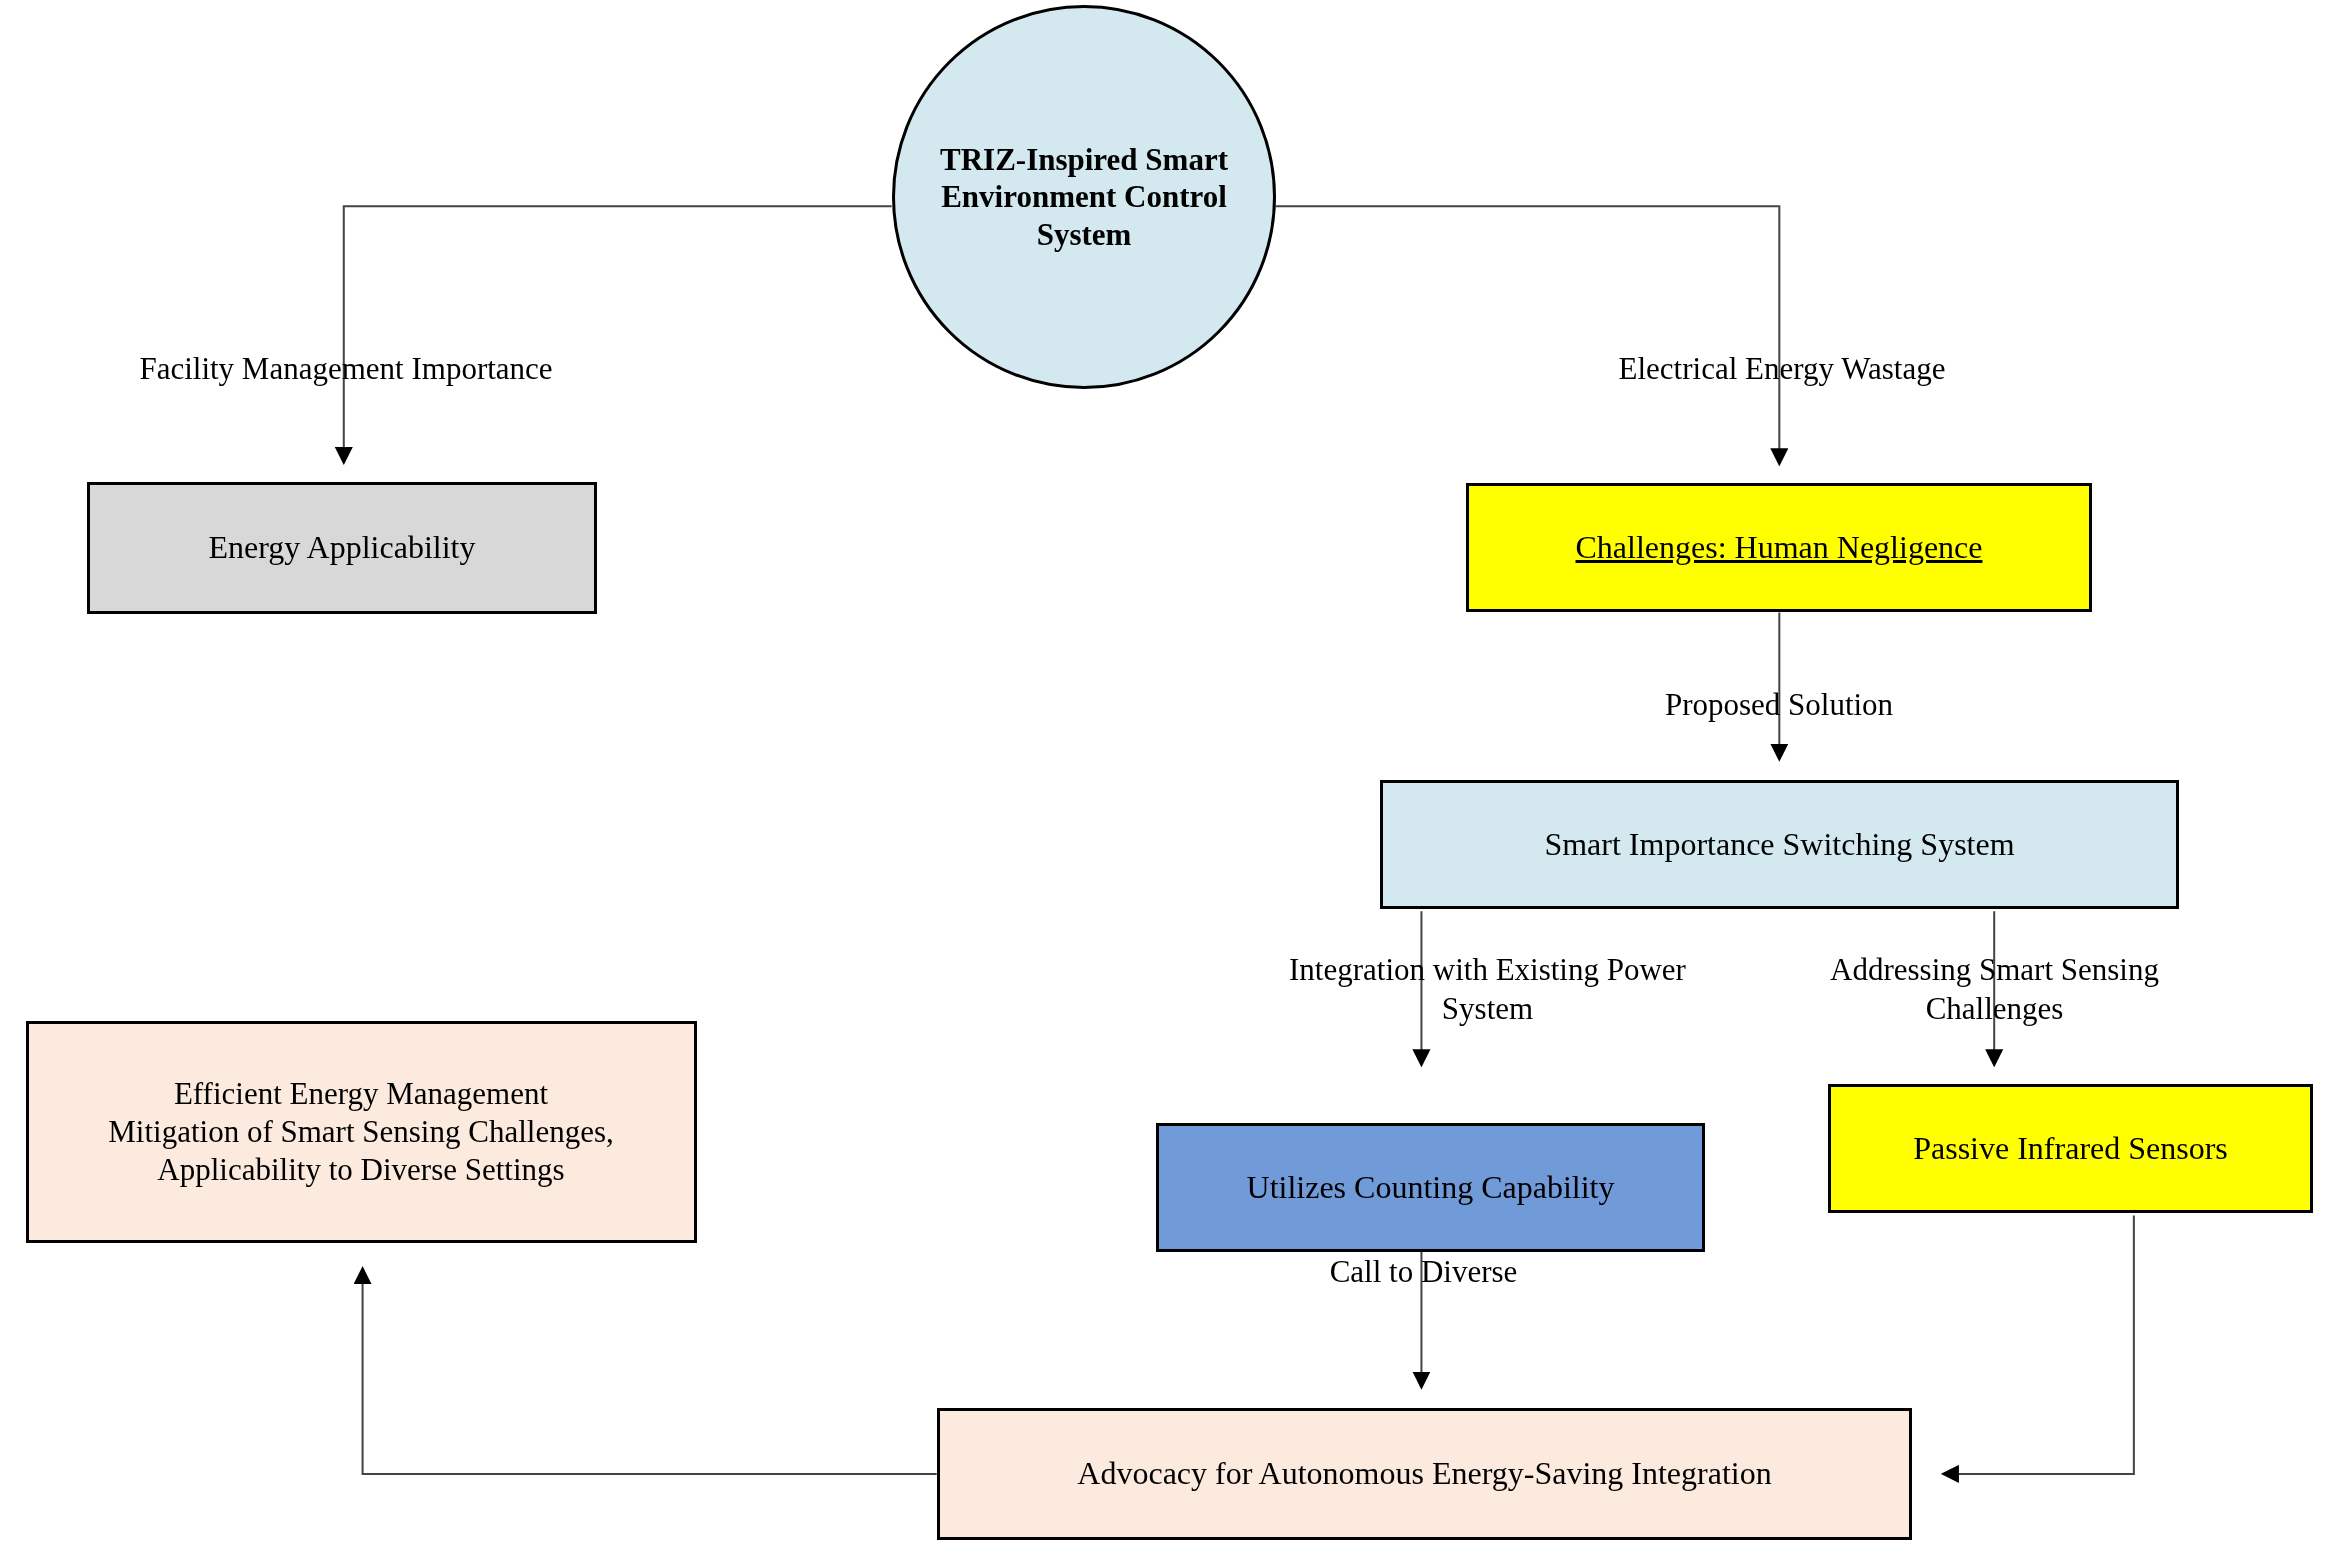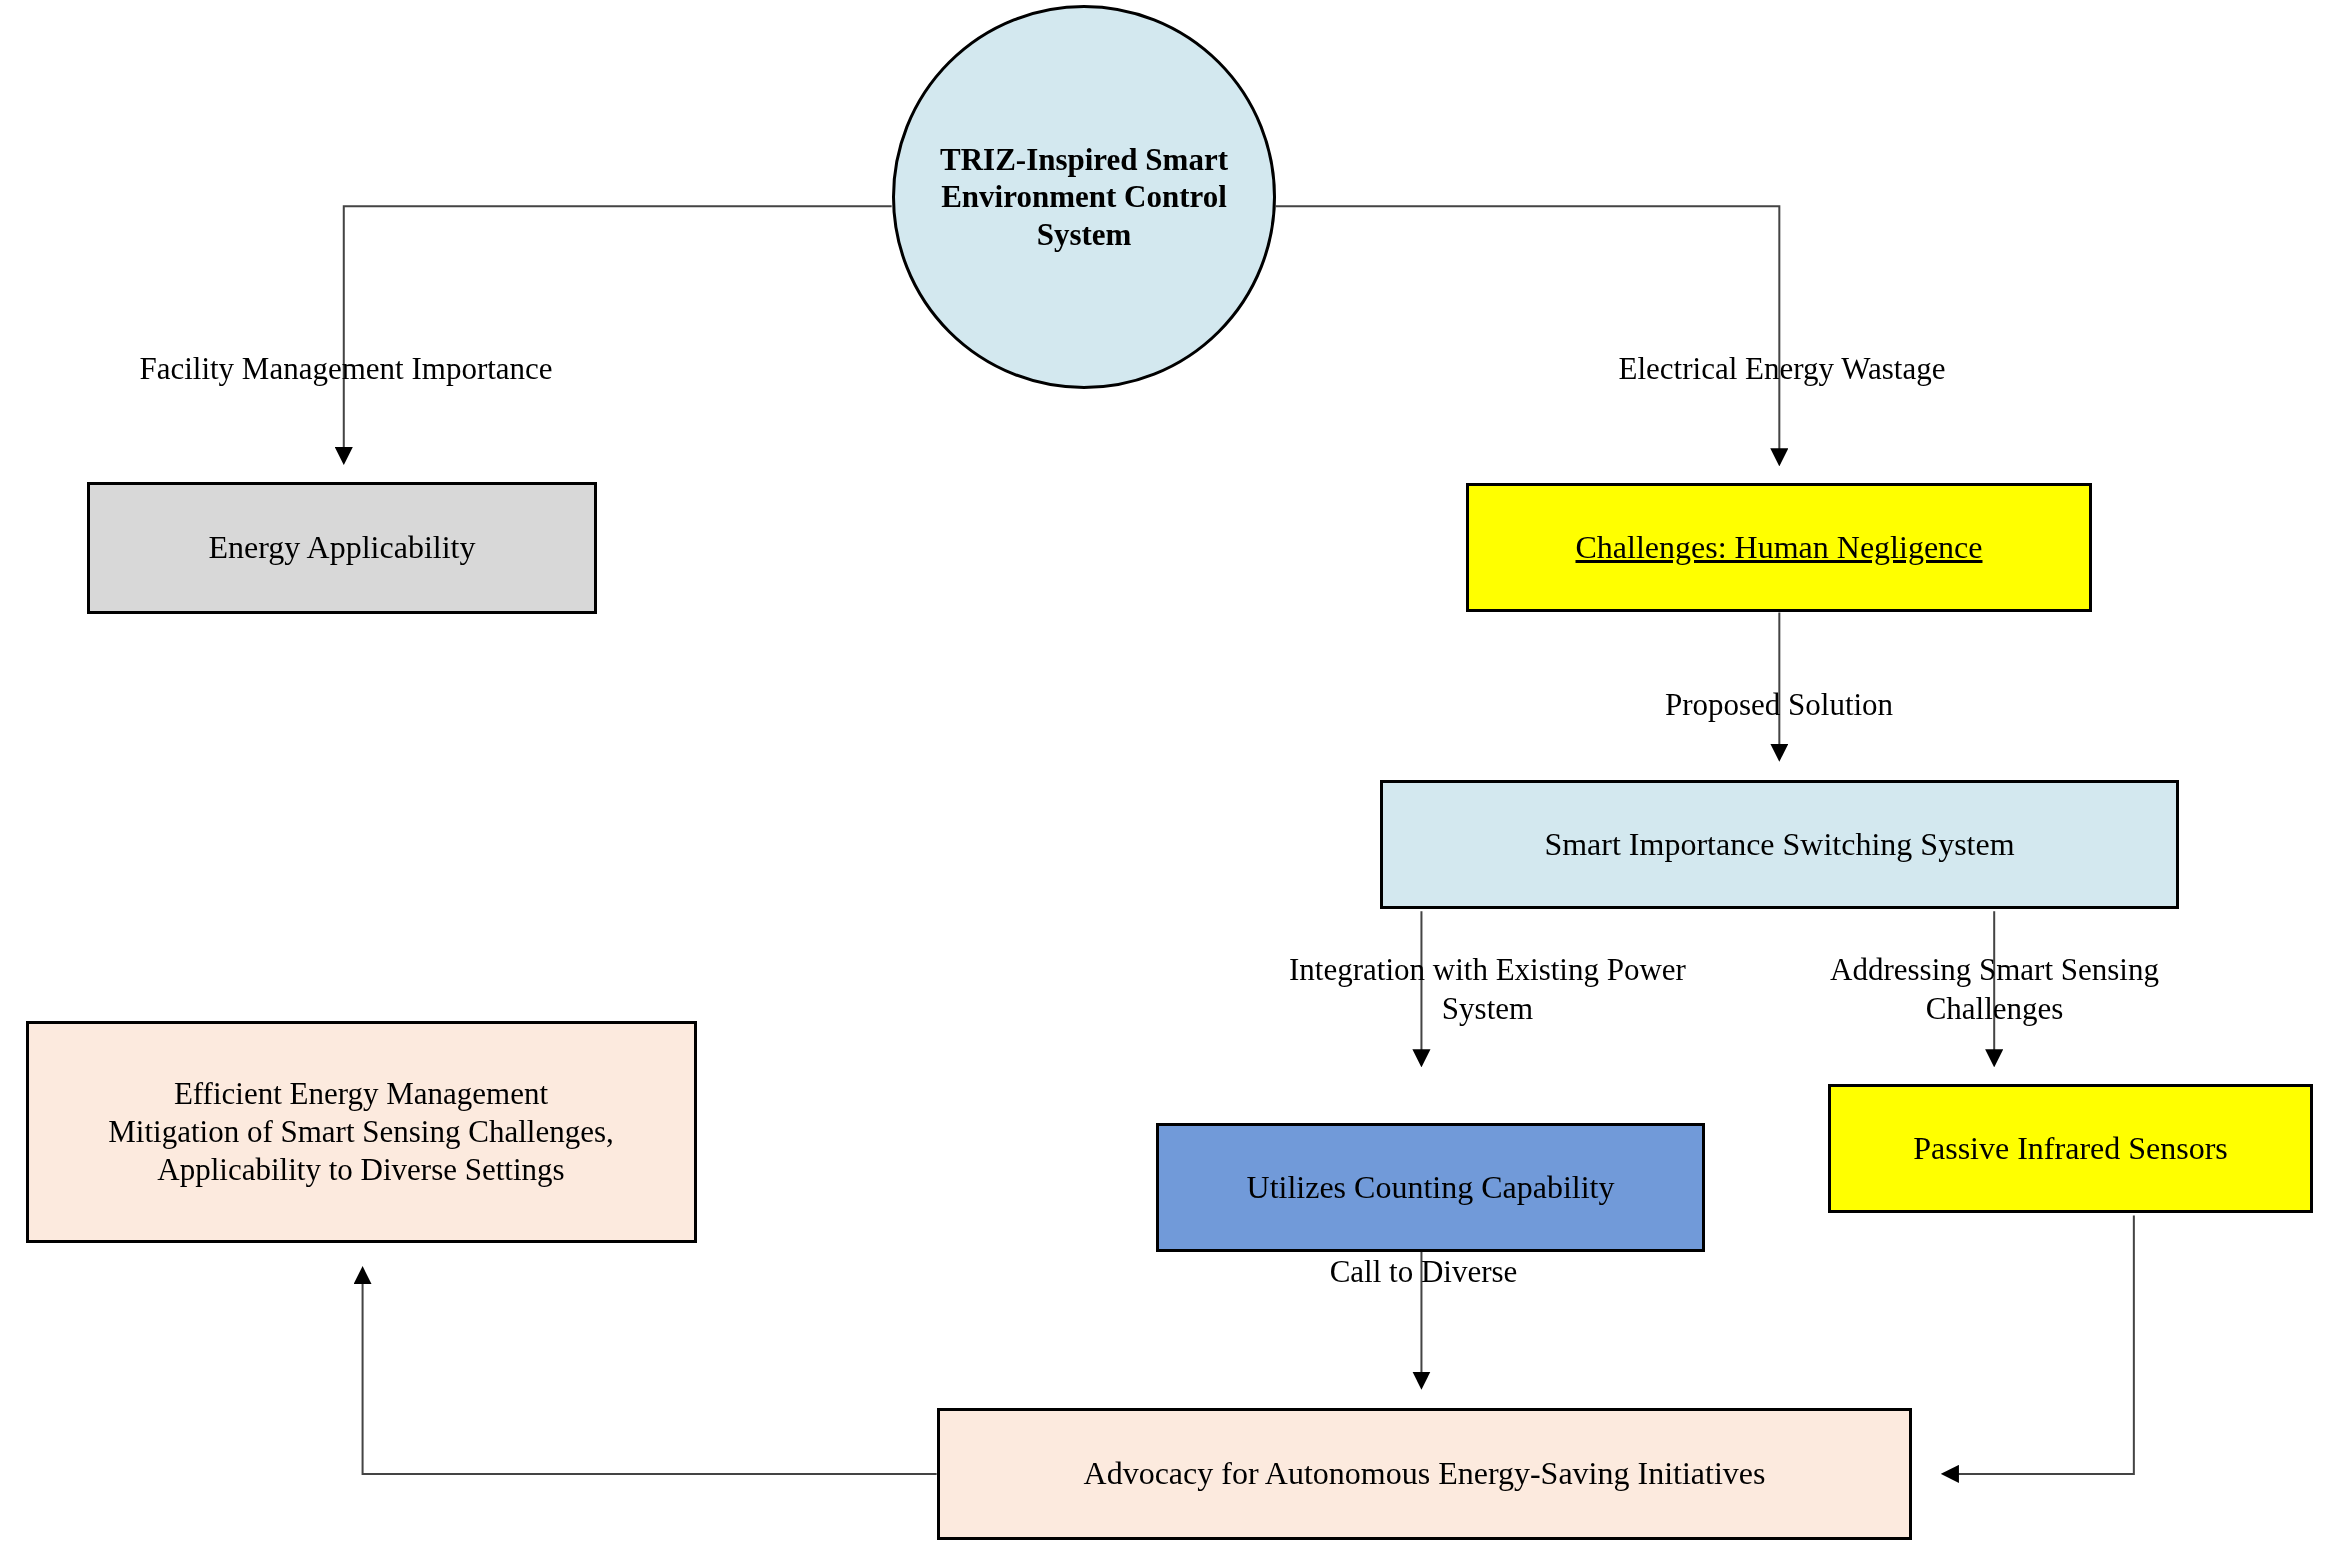--- a/index.html
+++ b/index.html
@@ -112,21 +112,21 @@
     <span class="lbl">Passive Infrared Sensors</span>
   </div>
 
   <div class="node rect" style="left:25.5px;top:1021px;width:671px;height:222px;background:#fceade;font-size:31px;">
     <span class="lbl" style="white-space:pre-line;">Efficient Energy Management
 Mitigation of Smart Sensing Challenges,
 Applicability to Diverse Settings</span>
   </div>
 
   <div class="node rect" style="left:937px;top:1408px;width:975px;height:132px;background:#fceade;">
-    <span class="lbl">Advocacy for Autonomous Energy-Saving Initiatives</span>
+    <span class="lbl">Advocacy for Autonomous Energy-Saving Integration</span>
   </div>
 
   <div class="edge-label" style="left:81px;top:349px;width:530px;text-align:center;">Facility Management Importance</div>
 
   <div class="edge-label" style="left:1517px;top:349px;width:530px;">Electrical Energy Wastage</div>
 
   <div class="edge-label" style="left:1544px;top:685px;width:470px;">Proposed Solution</div>
 
   <div class="edge-label" style="left:1209px;top:950px;width:557px;">Integration with Existing Power
 System</div>

